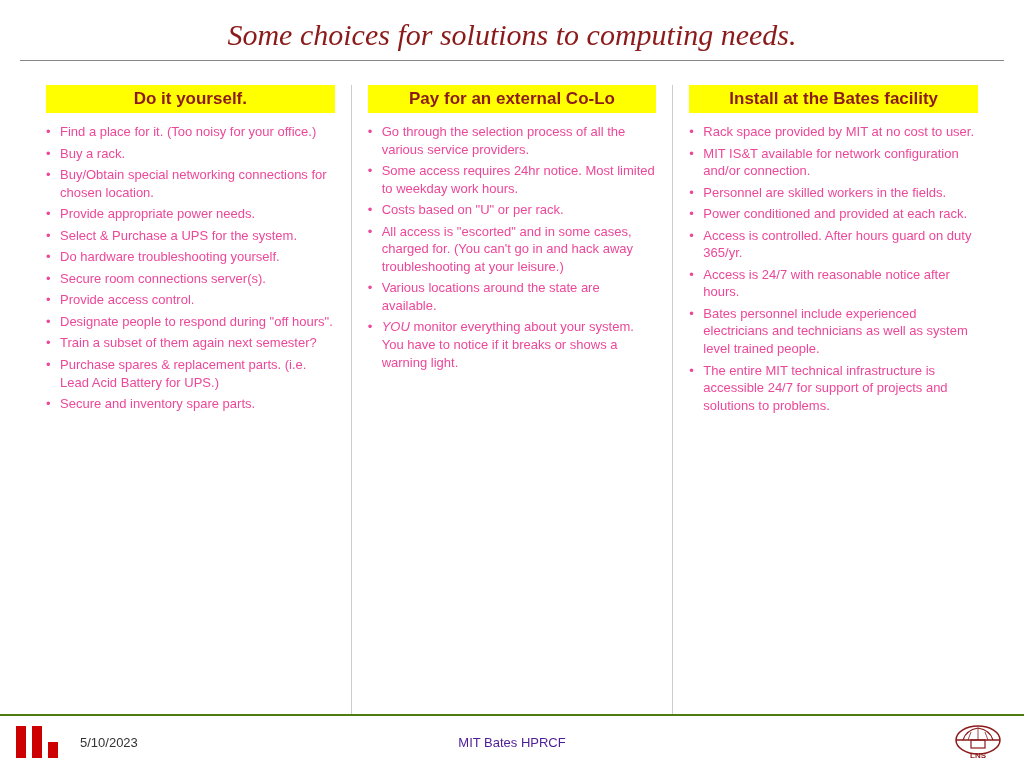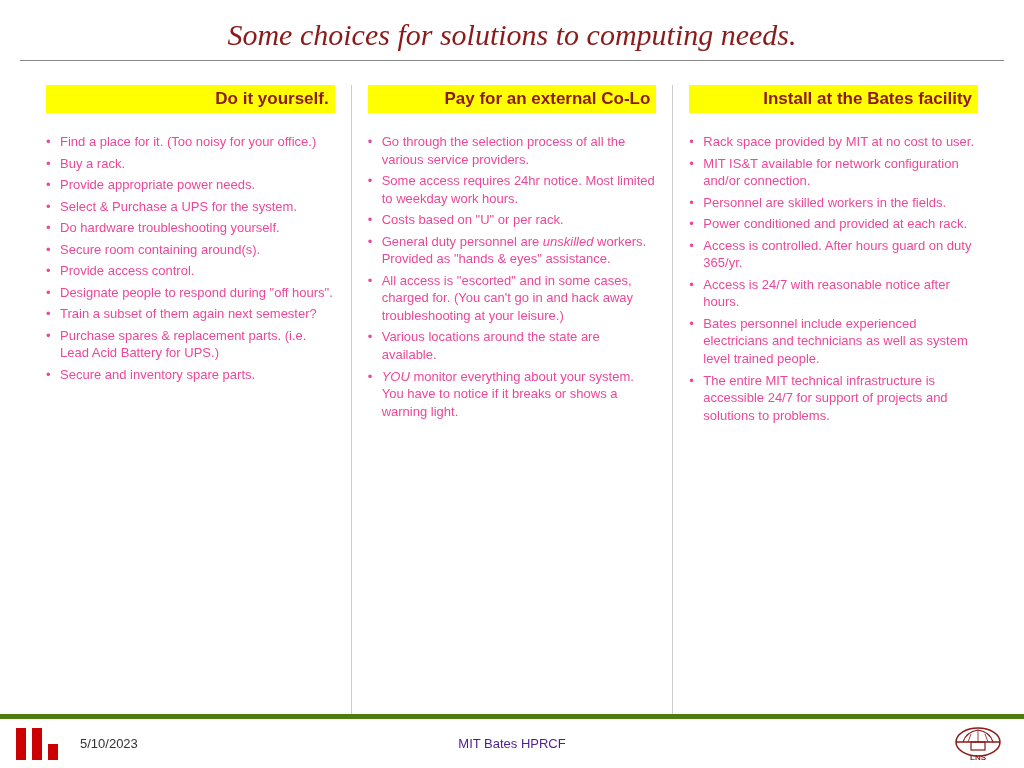--- a/index.html
+++ b/index.html
@@ -44,23 +44,23 @@
       flex: 1;
       padding: 0 16px;
       border-right: 1px solid #ccc;
     }
     .column:last-child {
       border-right: none;
     }
     .column-header {
       font-size: 17px;
       font-weight: bold;
-      text-align: right;
+      text-align: center;
       padding: 4px 6px;
-      margin-bottom: 20px;
+      margin-bottom: 10px;
       color: #8B1A1A;
     }
     .col1-header { background-color: #FFFF00; }
     .col2-header { background-color: #FFFF00; }
     .col3-header { background-color: #FFFF00; }
     .bullet-list {
       list-style: none;
       padding: 0;
     }
     .bullet-list li {
@@ -73,21 +73,21 @@
     }
     .bullet-list li::before {
       content: '•';
       position: absolute;
       left: 0;
       top: 0;
       font-size: 13px;
     }
     .italic { font-style: italic; }
     .footer {
-      border-top: 5px solid #4d7c0f;
+      border-top: 2px solid #4d7c0f;
       display: flex;
       align-items: center;
       padding: 6px 16px;
       height: 54px;
       background: #fff;
     }
     .footer-logo-mit {
       display: flex;
       align-items: center;
       margin-right: 14px;
@@ -144,39 +144,39 @@
     <hr class="title-divider">
   </div>
 
   <div class="columns-container">
 
     <div class="column">
       <div class="column-header col1-header">Do it yourself.</div>
       <ul class="bullet-list">
         <li>Find a place for it. (Too noisy for your office.)</li>
         <li>Buy a rack.</li>
+        <li>Buy/Obtain special networking connections for chosen location.</li>
         <li>Provide appropriate power needs.</li>
         <li>Select &amp; Purchase a UPS for the system.</li>
         <li>Do hardware troubleshooting yourself.</li>
-        <li>Secure room containing around(s).</li>
+        <li>Secure room connections server(s).</li>
         <li>Provide access control.</li>
         <li>Designate people to respond during "off hours".</li>
         <li>Train a subset of them again next semester?</li>
         <li>Purchase spares &amp; replacement parts. (i.e. Lead Acid Battery for UPS.)</li>
         <li>Secure and inventory spare parts.</li>
       </ul>
     </div>
 
     <div class="column">
       <div class="column-header col2-header">Pay for an external Co-Lo</div>
       <ul class="bullet-list">
         <li>Go through the selection process of all the various service providers.</li>
         <li>Some access requires 24hr notice. Most limited to weekday work hours.</li>
         <li>Costs based on "U" or per rack.</li>
-        <li>General duty personnel are <span class="italic">unskilled</span> workers. Provided as "hands &amp; eyes" assistance.</li>
         <li>All access is "escorted" and in some cases, charged for. (You can't go in and hack away troubleshooting at your leisure.)</li>
         <li>Various locations around the state are available.</li>
         <li><span class="italic">YOU</span> monitor everything about your system. You have to notice if it breaks or shows a warning light.</li>
       </ul>
     </div>
 
     <div class="column">
       <div class="column-header col3-header">Install at the Bates facility</div>
       <ul class="bullet-list">
         <li>Rack space provided by MIT at no cost to user.</li>

